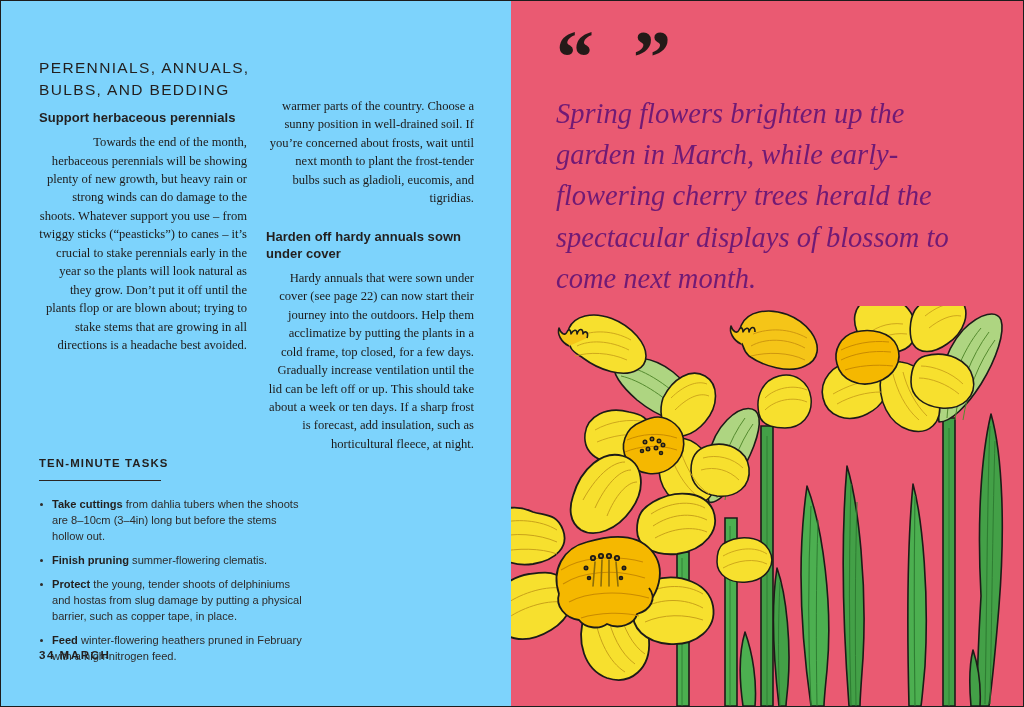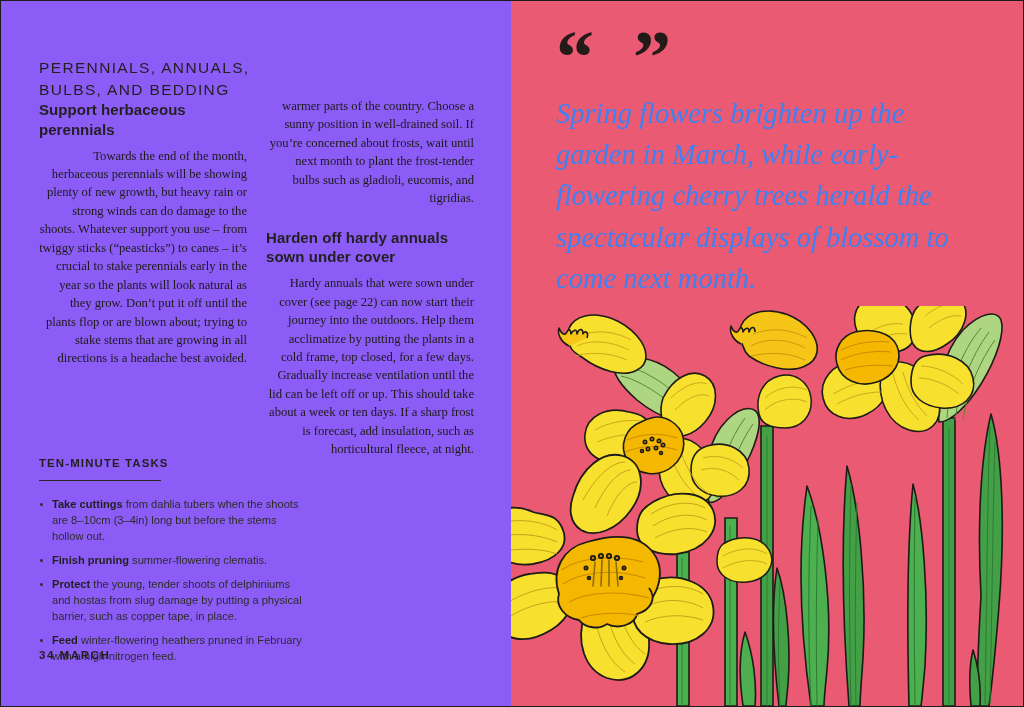--- a/index.html
+++ b/index.html
@@ -17,21 +17,21 @@
     border: 1px solid #1c1c1c;
     font-family: "Liberation Sans", sans-serif;
   }
 
   
   .left-page {
     position: absolute;
     left: 0; top: 0;
     width: 578px;
     height: 100%;
-    background: #8b5cf6;
+    background: #7dd3fc;
   }
 
   .section-title {
     position: absolute;
     left: 38px;
     top: 46px;
     width: 240px;
     font-family: "Liberation Sans", sans-serif;
     font-size: 15.5px;
     letter-spacing: 1.35px;
@@ -44,26 +44,26 @@
   .col {
     position: absolute;
     top: 96px;
     width: 208px;
   }
   .col-left { left: 38px; }
   .col-right { left: 265px; }
 
   .sub-head {
     font-family: "Liberation Sans", sans-serif;
-    font-size: 15px;
+    font-size: 13px;
     font-weight: 700;
     color: #231f1e;
     letter-spacing: 0.05px;
     line-height: 1.32;
-    margin: 3px 0 7px 0;
+    margin: 12px 0 7px 0;
   }
   .sub-head.spaced { margin-top: 22px; }
 
   .body-text {
     font-family: "Liberation Serif", serif;
     font-size: 12.6px;
     line-height: 1.465;
     color: #1e1a19;
     margin: 0;
     text-align: right;
@@ -161,21 +161,21 @@
 
   .quote-text {
     position: absolute;
     left: 45px;
     top: 92px;
     width: 400px;
     font-family: "Liberation Serif", serif;
     font-style: italic;
     font-size: 28.5px;
     line-height: 1.445;
-    color: #3b82f6;
+    color: #701a75;
     margin: 0;
   }
 
   .illustration {
     position: absolute;
     left: 0;
     bottom: 0;
     width: 514px;
     height: 400px;
   }

